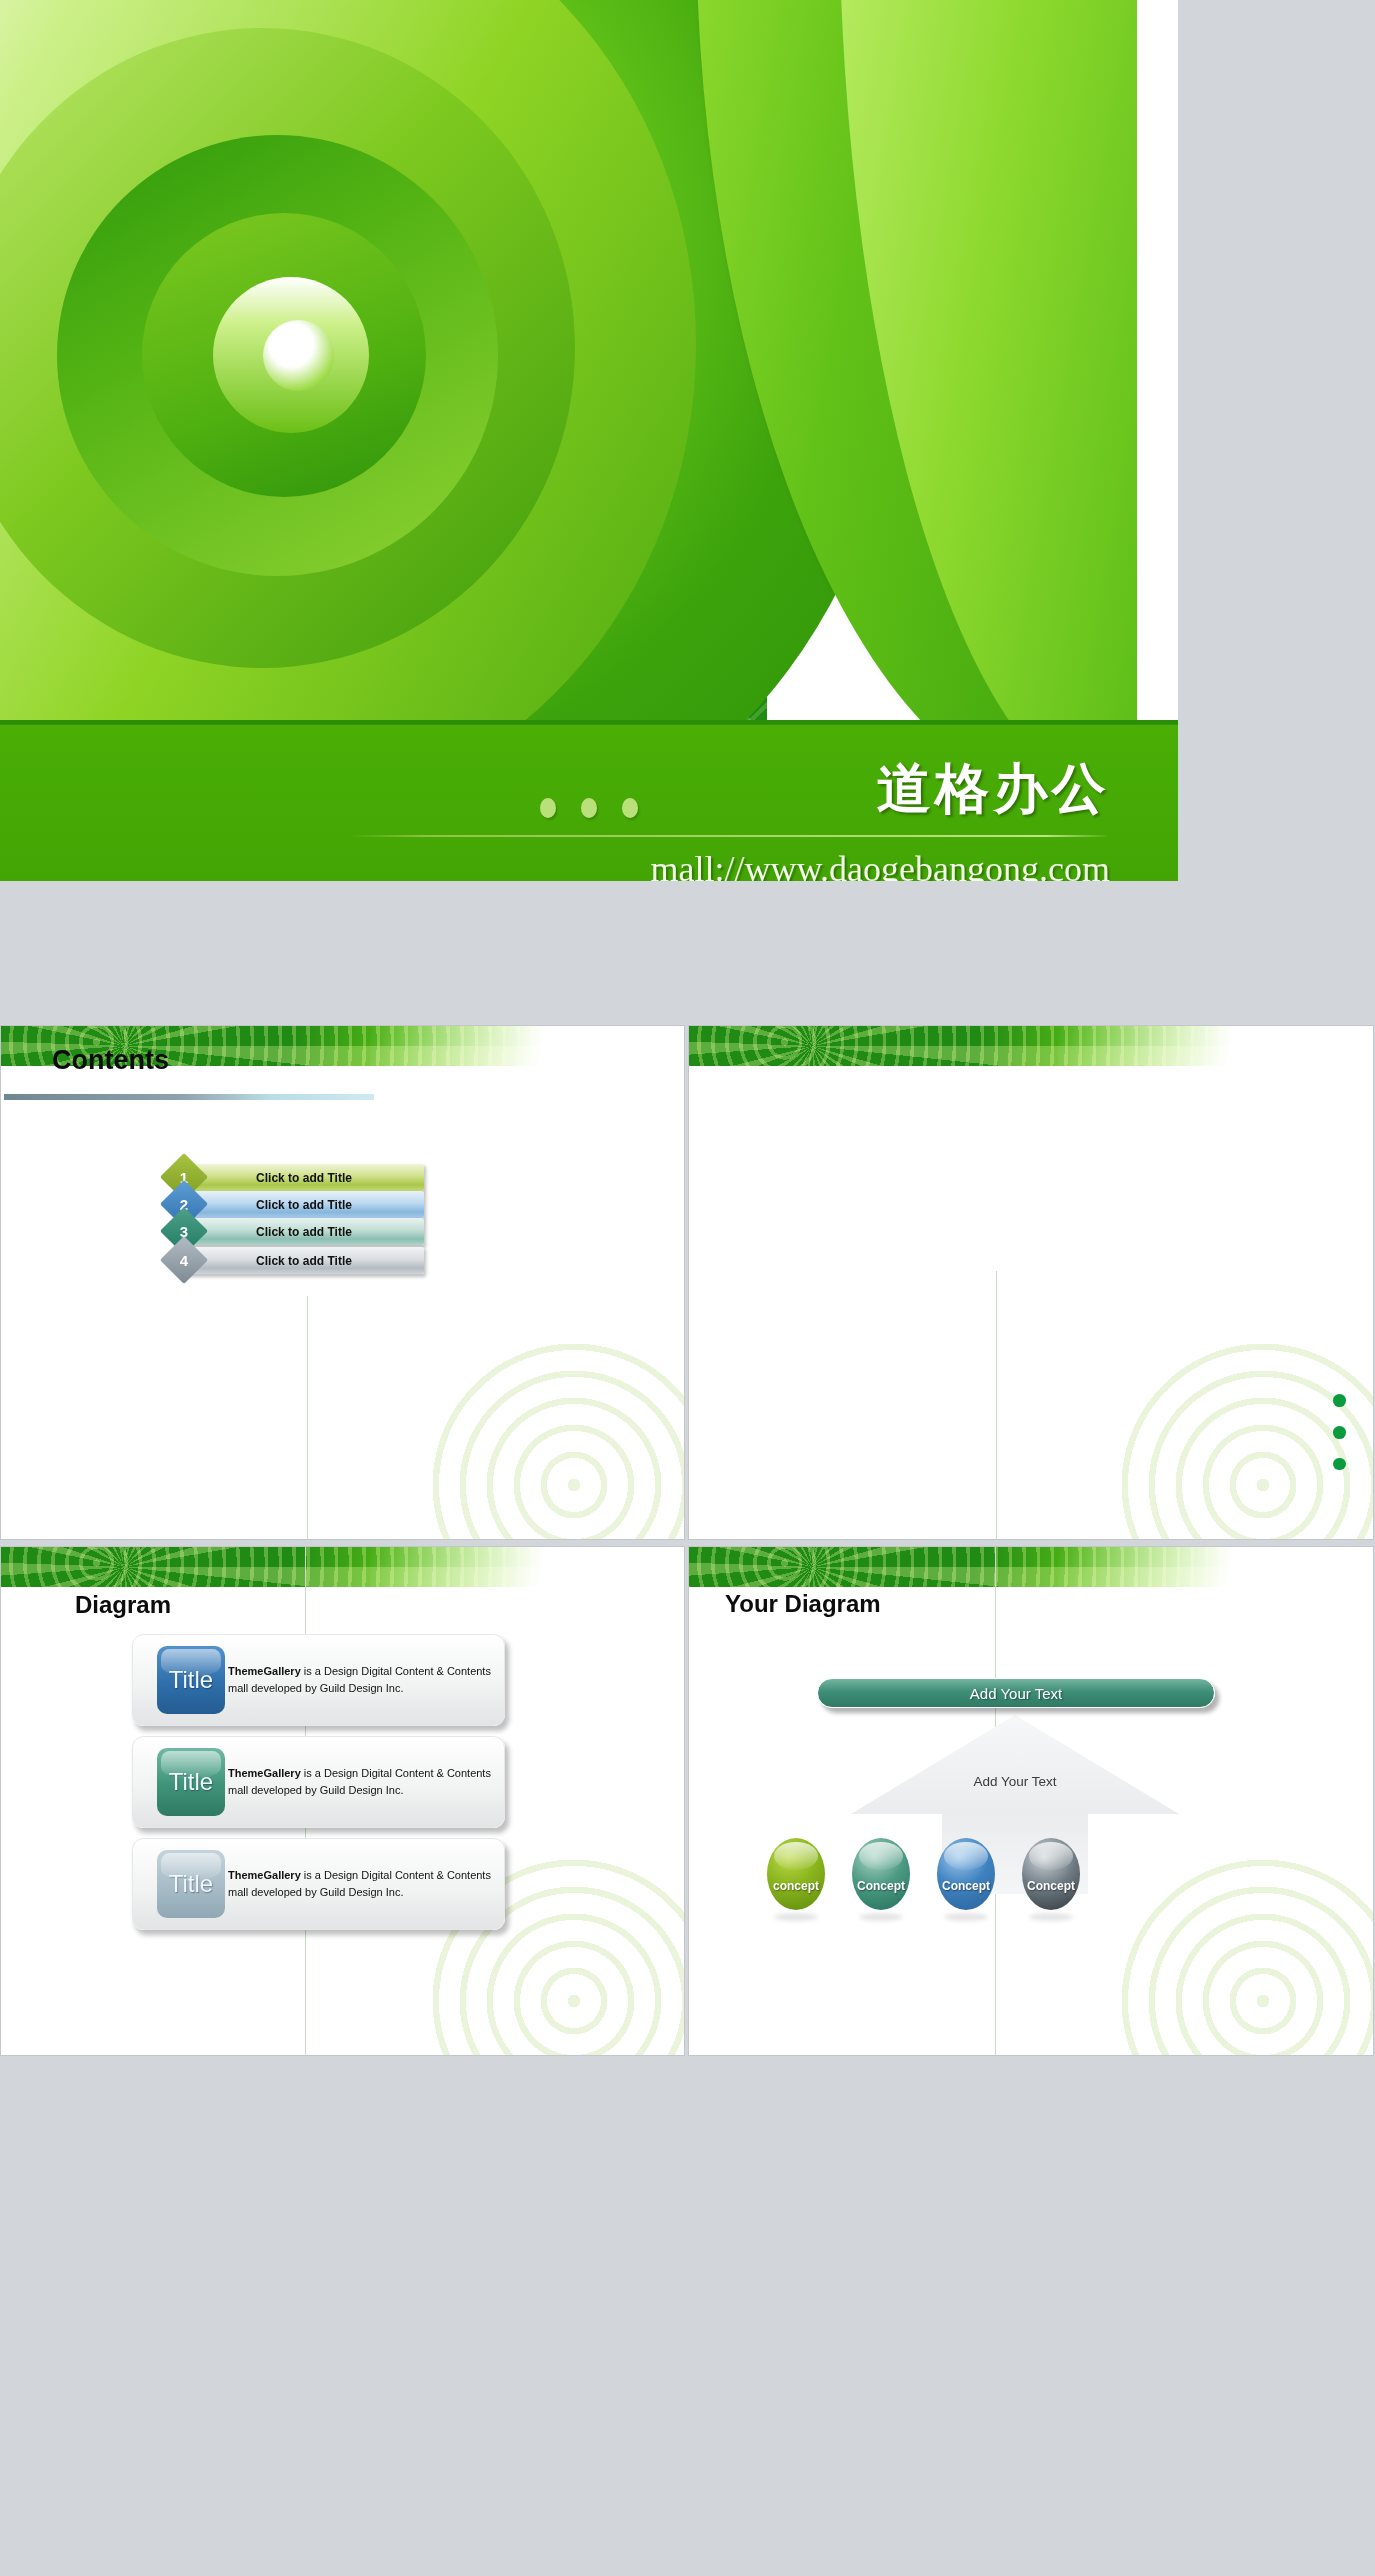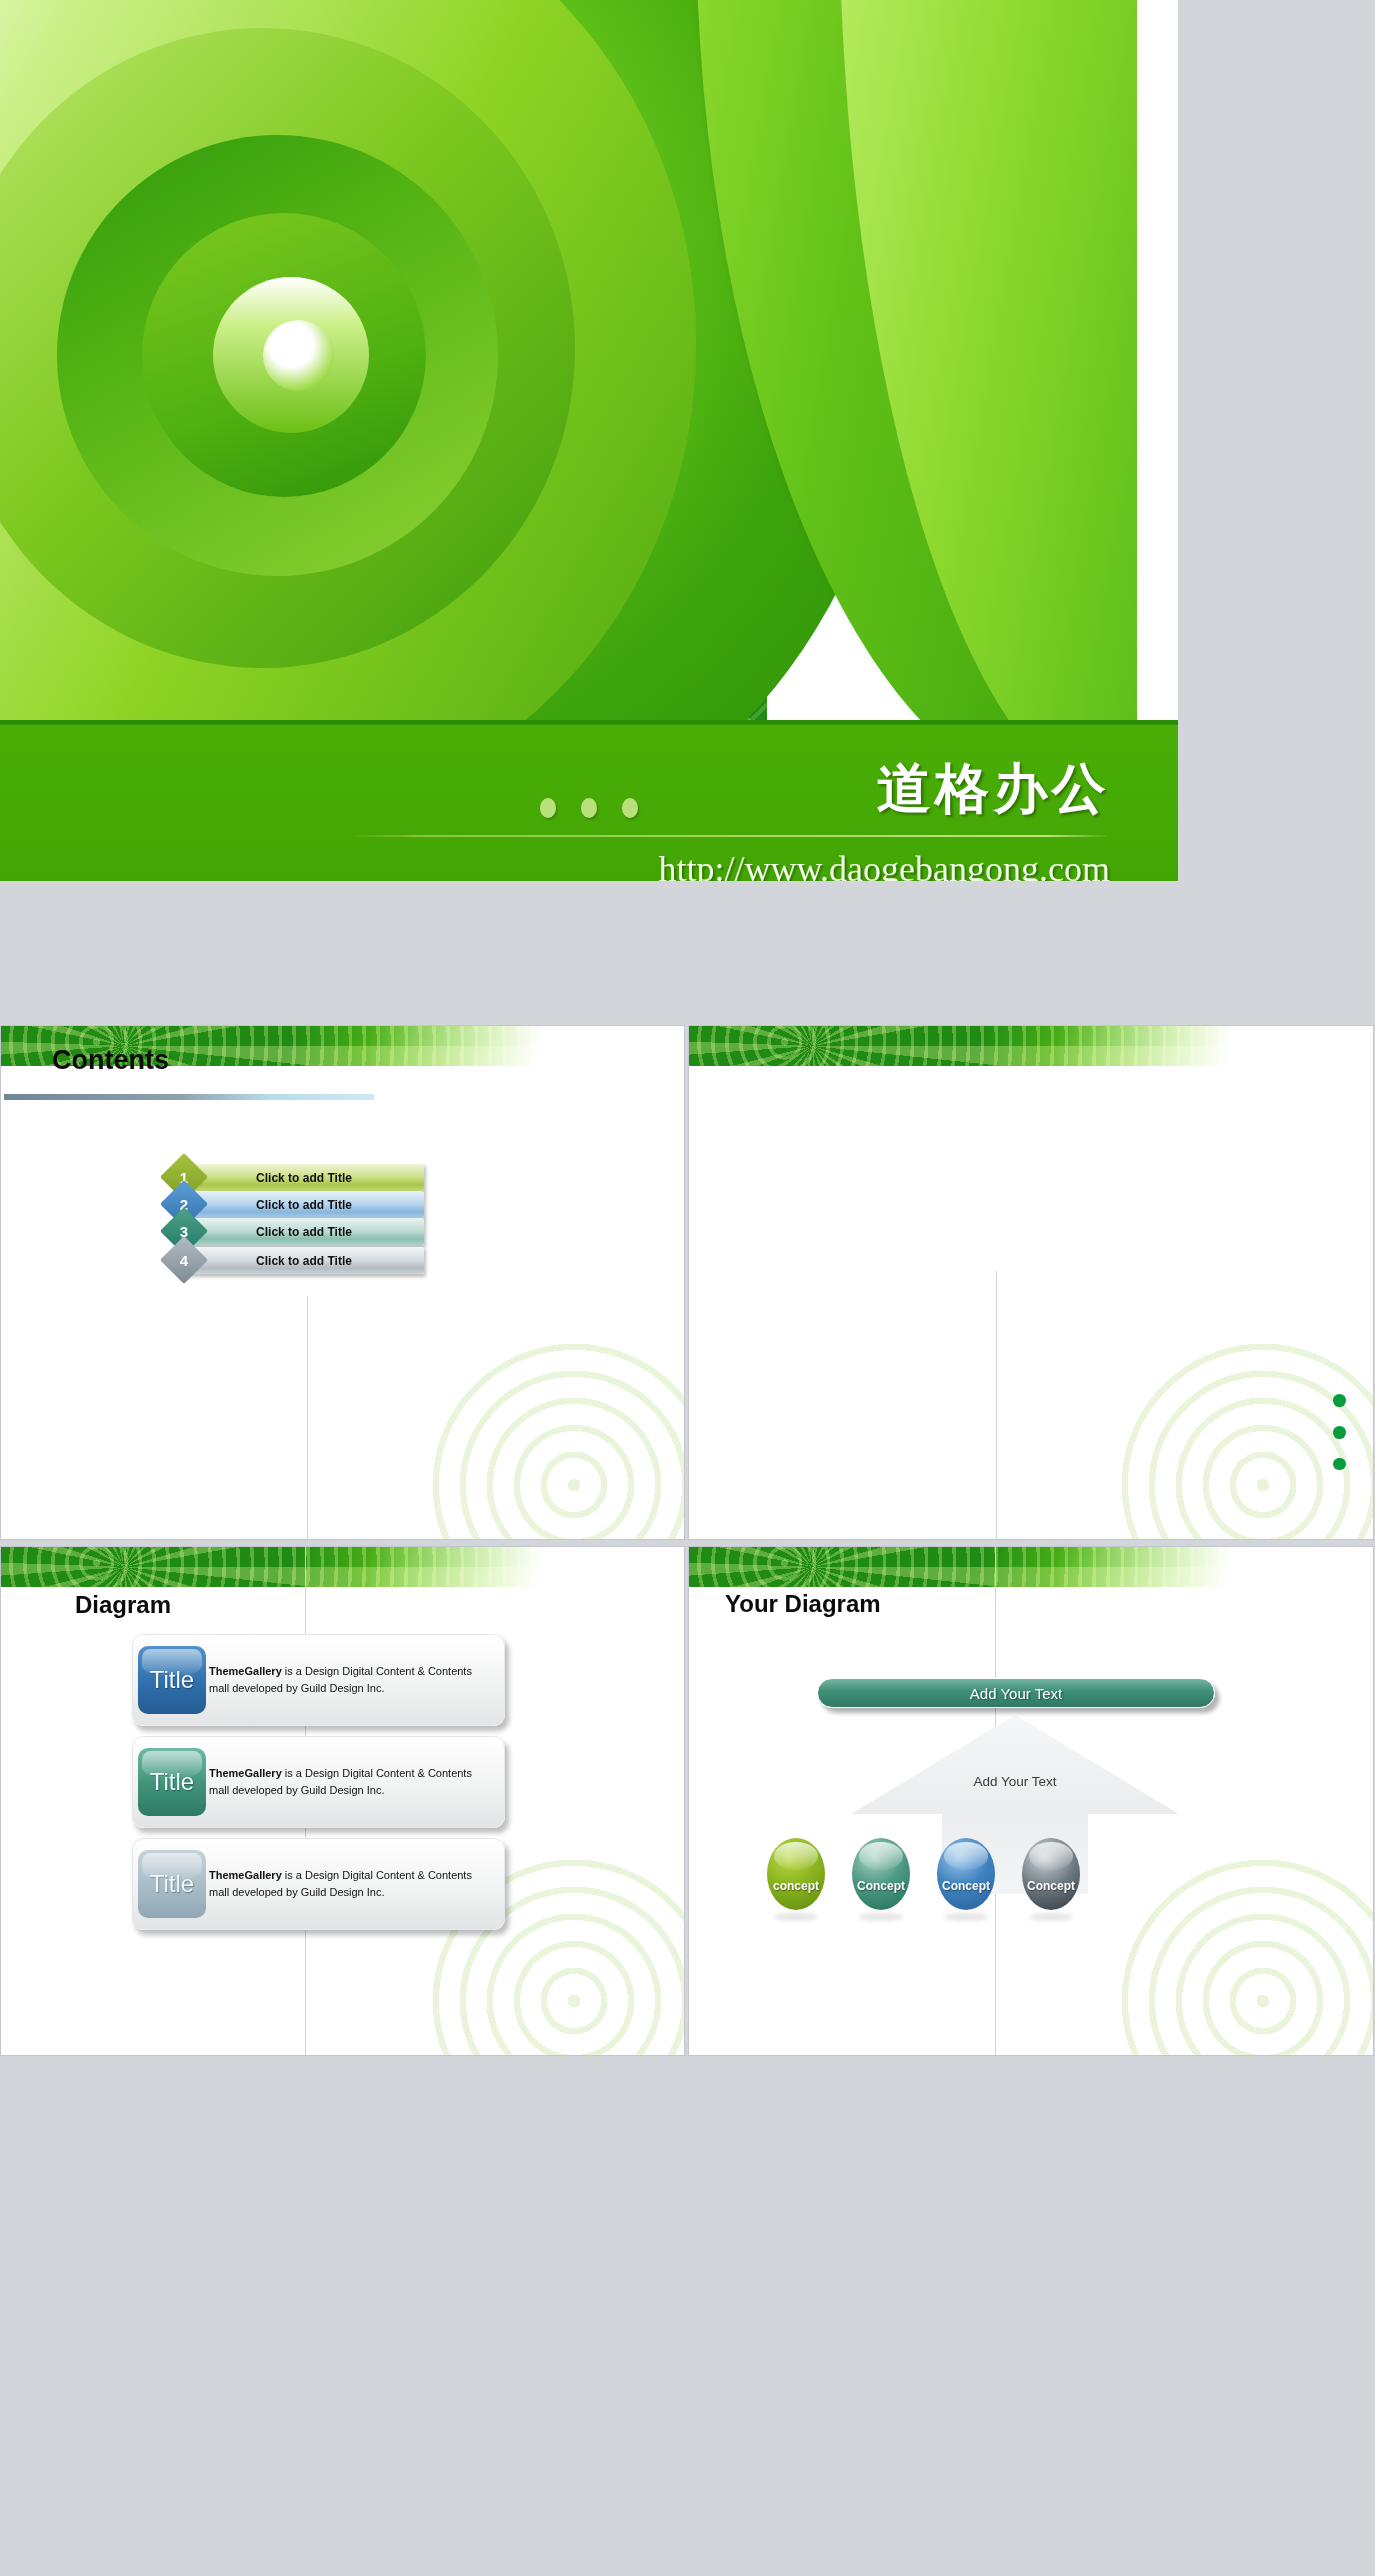--- a/index.html
+++ b/index.html
@@ -176,21 +176,21 @@
   #slide-diagram .slide-title { left:34px; top:44px; font-size:24px;margin-left:40px; }
   .d-card {
     position:absolute; left:131px; width:373px; height:92px;
     border-radius:11.4px;
     background: linear-gradient(180deg,#ffffff 0%, #f1f2f2 58%, #e2e4e5 100%);
     box-shadow: 3.6px 5px 5px rgba(0,0,0,.25);
     border:0.7px solid #e6e7e8;
     display:flex; align-items:center;
   }
   .d-badge {
-    width:68px; height:68px; margin-left:5px; border-radius:10px;
+    width:68px; height:68px; margin-left:24px; border-radius:10px;
     display:flex; align-items:center; justify-content:center;
     color:#eef6ff; font-size:24px;
     font-family:"Liberation Sans", sans-serif;
     text-shadow: 0.7px 1.4px 1.4px rgba(0,0,0,.35);
     position:relative; overflow:hidden;
   }
   .d-badge::before{
     content:""; position:absolute; left:6%; top:4%; width:88%; height:40%;
     border-radius: 8.5px 8.5px 40% 40%;
     background: linear-gradient(180deg, rgba(255,255,255,.55), rgba(255,255,255,.05));
@@ -298,21 +298,21 @@
     <div class="title-band"></div>
 
     <div class="title-dots">
       <span></span>
       <span></span>
       <span></span>
     </div>
 
     <div class="title-cn">道格办公</div>
     <div class="title-rule"></div>
-    <div class="title-url">http://www.daogebangong.com</div>
+    <div class="title-url">mall://www.daogebangong.com</div>
   </div>
 
   <div class="slide" id="slide-contents">
     <div class="hdr-band"></div>
     <div class="bg-faint"></div>
     <div class="v-divider" style="left:306px; top:270px; height:245px;"></div>
 
     <div class="slide-title">Contents</div>
     <div class="contents-rule"></div>
 

